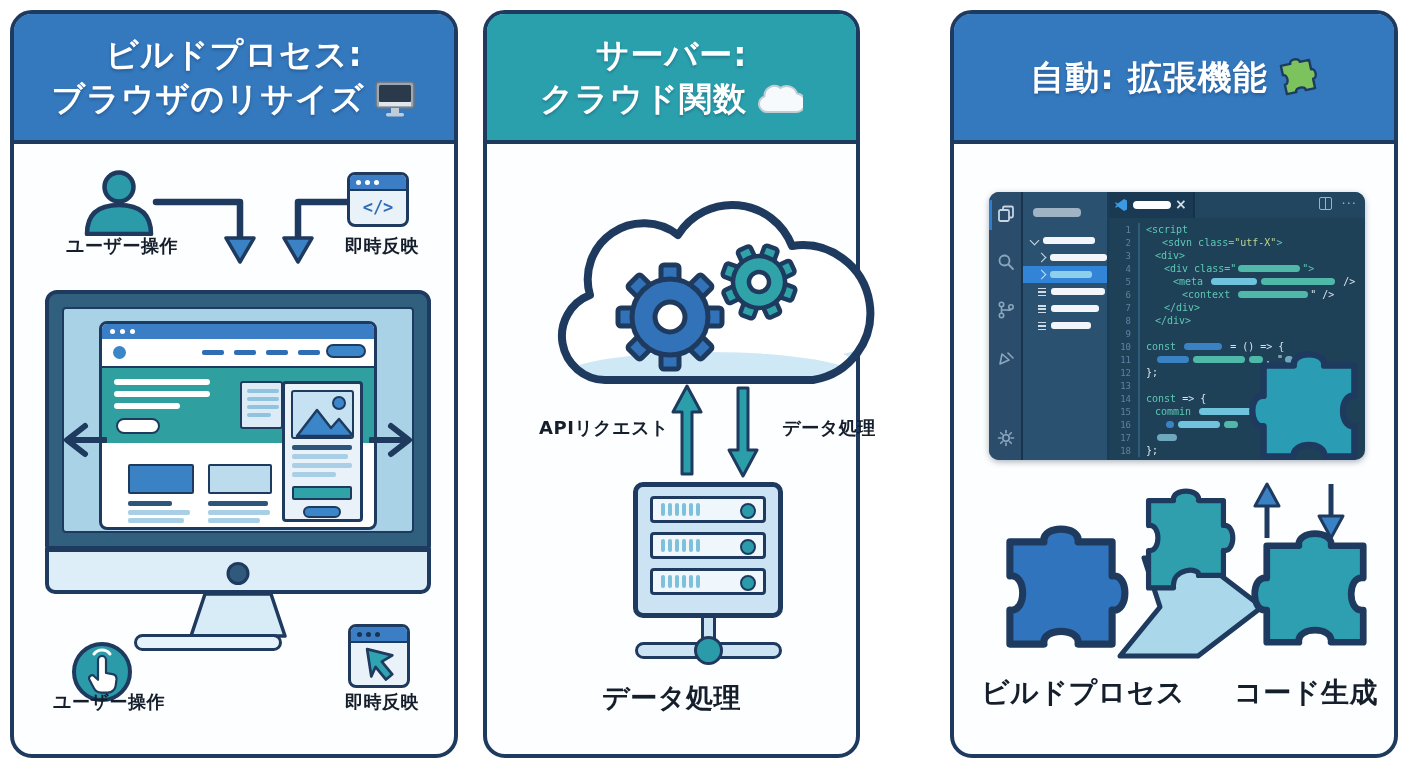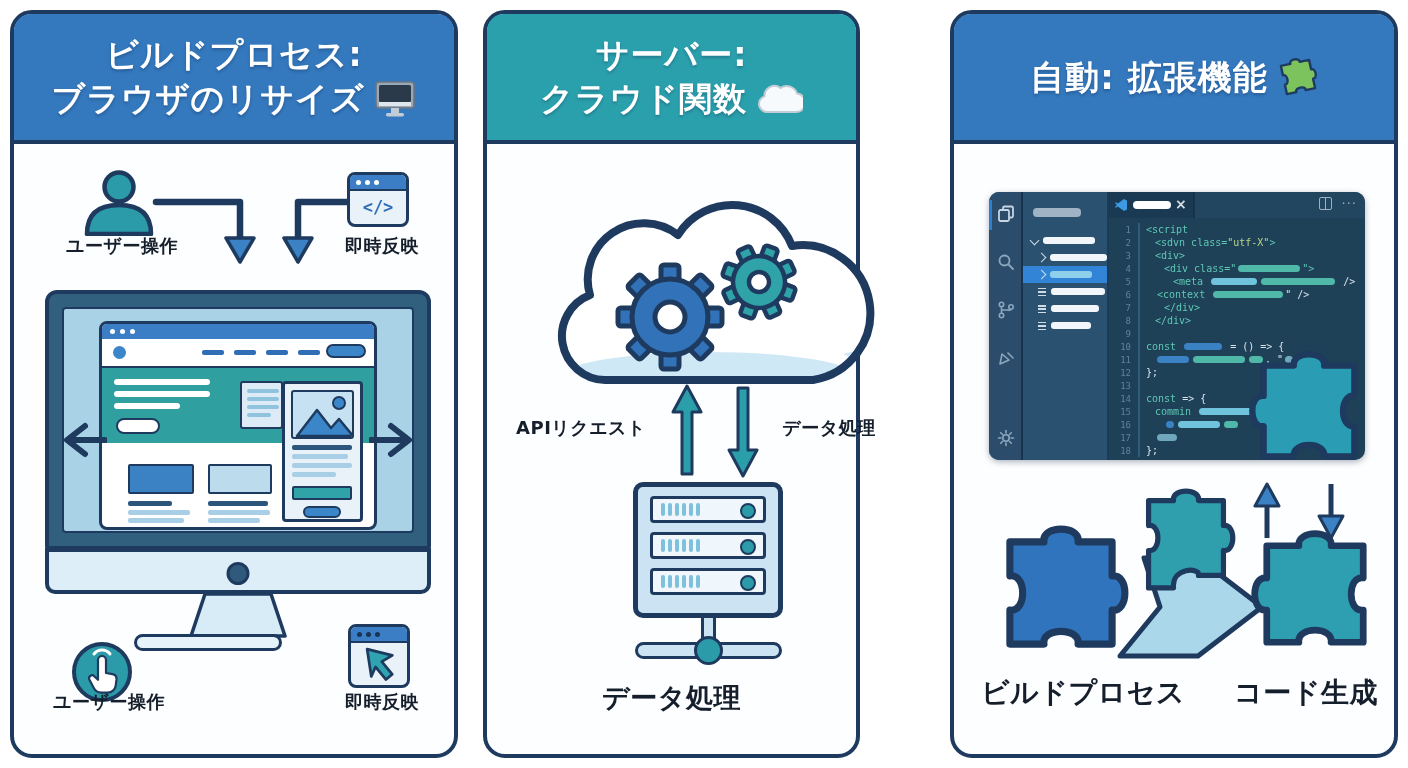--- a/index.html
+++ b/index.html
@@ -297,21 +297,21 @@
       <circle cx="0" cy="0" r="10" fill="#ffffff" stroke="#1e3a5f" stroke-width="4.5"></circle>
     </g>
   </svg>
 
   <svg class="abs" style="left:184px;top:368px;" width="32" height="94" viewBox="0 0 32 94">
     <path d="M 16,4 L 30,30 H 21 V 92 H 11 V 30 H 2 Z" fill="#2b9fa9" stroke="#1e3a5f" stroke-width="3" stroke-linejoin="round"></path>
   </svg>
   <svg class="abs" style="left:240px;top:370px;" width="32" height="96" viewBox="0 0 32 96">
     <path d="M 16,92 L 30,66 H 21 V 4 H 11 V 66 H 2 Z" fill="#2b9fa9" stroke="#1e3a5f" stroke-width="3" stroke-linejoin="round"></path>
   </svg>
-  <div class="label" style="left:6px;top:402px;width:176px;">APIリクエスト</div>
+  <div class="label" style="left:6px;top:402px;width:176px;text-align:right;">APIリクエスト</div>
   <div class="label" style="left:274px;top:402px;width:136px;">データ処理</div>
 
   <div class="server-body" style="left:146px;top:468px;width:150px;height:136px;">
     <div class="server-slot">
       <span class="slot-bar" style="left:8px;"></span>
         <span class="slot-bar" style="left:15px;"></span>
         <span class="slot-bar" style="left:22px;"></span>
         <span class="slot-bar" style="left:29px;"></span>
         <span class="slot-bar" style="left:36px;"></span>
         <span class="slot-bar" style="left:43px;"></span>
@@ -431,37 +431,37 @@
         </div>
       </div>
       <div class="code-area">
         <div>
             <div class="code-line">
               <span class="ln">1</span>
               <span class="code-content" style="padding-left: 6px;"><span class="tok-tag">&lt;script</span></span>
             </div>
             <div class="code-line">
               <span class="ln">2</span>
-              <span class="code-content" style="padding-left: 15px;"><span class="tok-tag">&lt;sdvn class=</span><span class="tok-str">"utf-X"</span><span class="tok-tag">&gt;</span></span>
+              <span class="code-content" style="padding-left: 22px;"><span class="tok-tag">&lt;sdvn class=</span><span class="tok-str">"utf-X"</span><span class="tok-tag">&gt;</span></span>
             </div>
             <div class="code-line">
               <span class="ln">3</span>
               <span class="code-content" style="padding-left: 15px;"><span class="tok-tag">&lt;div&gt;</span></span>
             </div>
             <div class="code-line">
               <span class="ln">4</span>
               <span class="code-content" style="padding-left: 24px;"><span class="tok-tag">&lt;div class="</span><span class="pill pill-teal" style="width: 62px;"></span><span class="tok-tag">"&gt;</span></span>
             </div>
             <div class="code-line">
               <span class="ln">5</span>
               <span class="code-content" style="padding-left: 33px;"><span class="tok-tag">&lt;meta </span><span class="pill pill-lblue" style="width: 46px;"></span><span class="pill pill-teal" style="width: 74px;"></span><span class="tok-txt"> /&gt;</span></span>
             </div>
             <div class="code-line">
               <span class="ln">6</span>
-              <span class="code-content" style="padding-left: 17px;"><span class="tok-tag">&lt;context </span><span class="pill pill-teal" style="width: 70px;"></span><span class="tok-txt">" /&gt;</span></span>
+              <span class="code-content" style="padding-left: 42px;"><span class="tok-tag">&lt;context </span><span class="pill pill-teal" style="width: 70px;"></span><span class="tok-txt">" /&gt;</span></span>
             </div>
             <div class="code-line">
               <span class="ln">7</span>
               <span class="code-content" style="padding-left: 24px;"><span class="tok-tag">&lt;/div&gt;</span></span>
             </div>
             <div class="code-line">
               <span class="ln">8</span>
               <span class="code-content" style="padding-left: 15px;"><span class="tok-tag">&lt;/div&gt;</span></span>
             </div>
             <div class="code-line">

